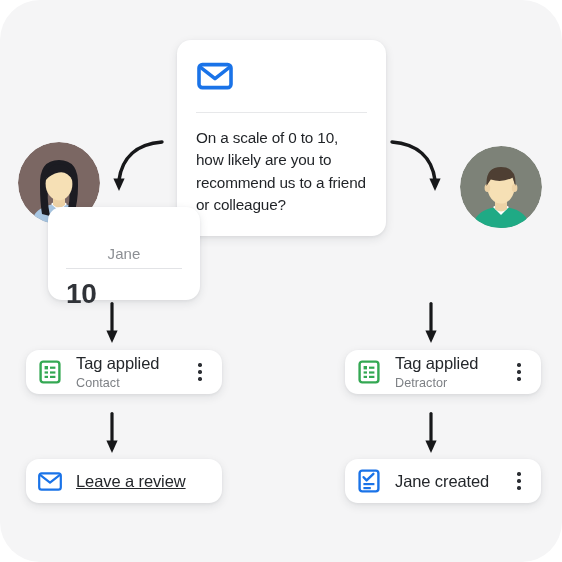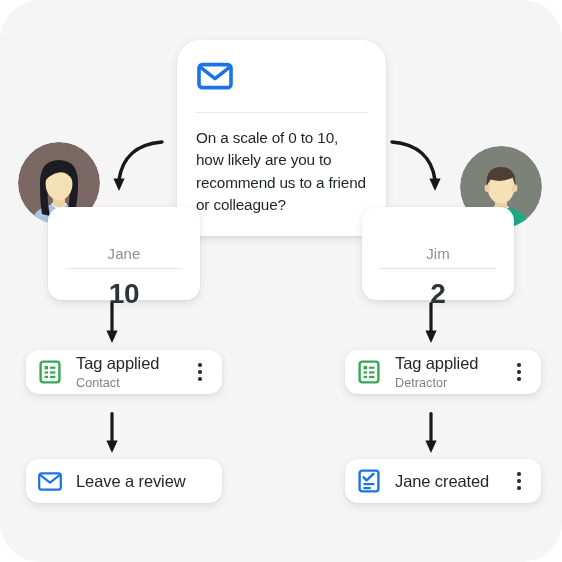--- a/index.html
+++ b/index.html
@@ -32,21 +32,21 @@
     box-shadow: 0 3px 10px rgba(32,36,48,0.10), 0 1px 3px rgba(32,36,48,0.06);
     box-sizing: border-box;
   }
 
   
   #survey-card {
     left: 177px;
     top: 40px;
     width: 209px;
     height: 196px;
-    border-radius: 24px;
+    border-radius: 14px;
     padding: 0;
   }
   .survey-head {
     display: flex;
     align-items: center;
     padding: 22px 20px 0 20px;
   }
   .survey-head .env { flex: 0 0 auto; margin-right: 14px; }
   .placeholder-lines { flex: 1 1 auto; }
   .pl-line {
@@ -85,21 +85,21 @@
     text-align: center;
     letter-spacing: 0.1px;
     margin-top: 24px;
   }
   .score-rule {
     height: 1px;
     background: #e2e3e6;
     margin: 6px 0 0 0;
   }
   .score-value {
-    text-align: center;
+    text-align: left;
     font-size: 28px;
     font-weight: bold;
     color: #303338;
     padding-top: 9px;
     letter-spacing: -0.3px;
   }
 
   
   .avatar {
     position: absolute;
@@ -143,21 +143,21 @@
     color: #24272b;
     letter-spacing: -0.1px;
     line-height: 1.15;
   }
   .action-sub {
     font-size: 12.6px;
     color: #7d8085;
     margin-top: 3px;
     letter-spacing: 0.05px;
   }
-  .action-title.single { font-size: 16.5px; }
+  .action-title.single { font-size: 16.5px; text-decoration: underline; }
 
   .kebab {
     flex: 0 0 auto;
     width: 18px;
     display: flex;
     flex-direction: column;
     align-items: center;
     justify-content: center;
     gap: 3.5px;
     margin-left: 4px;
@@ -240,25 +240,20 @@
                q-10 5.6 -22 2.2 q-2.4 3.4 -4.2 6.4 z" fill="#4e3f33"></path>
     </svg>
   </div>
 
   <div class="card score-card" id="score-card-jane">
     <div class="score-name">Jane</div>
     <div class="score-rule"></div>
     <div class="score-value">10</div>
   </div>
 
-  <div class="card score-card" id="score-card-jim">
-    <div class="score-name">Jim</div>
-    <div class="score-rule"></div>
-    <div class="score-value">2</div>
-  </div>
 
   <div class="card action-card" id="tag-card-left">
     <span class="action-icon">
       <svg width="22" height="24" viewBox="0 0 22 24" aria-hidden="true">
         <rect x="1.6" y="1.6" width="18.8" height="20.8" rx="2.6" ry="2.6" fill="none" stroke="#34a853" stroke-width="2.4"></rect>
         <rect x="5.6" y="6" width="3.4" height="3.4" fill="#34a853"></rect>
         <rect x="11" y="6.6" width="5.4" height="2.2" fill="#34a853"></rect>
         <rect x="5.6" y="11.4" width="3.4" height="2.2" fill="#34a853"></rect>
         <rect x="11" y="11.4" width="5.4" height="2.2" fill="#34a853"></rect>
         <rect x="5.6" y="15.8" width="3.4" height="2.2" fill="#34a853"></rect>

